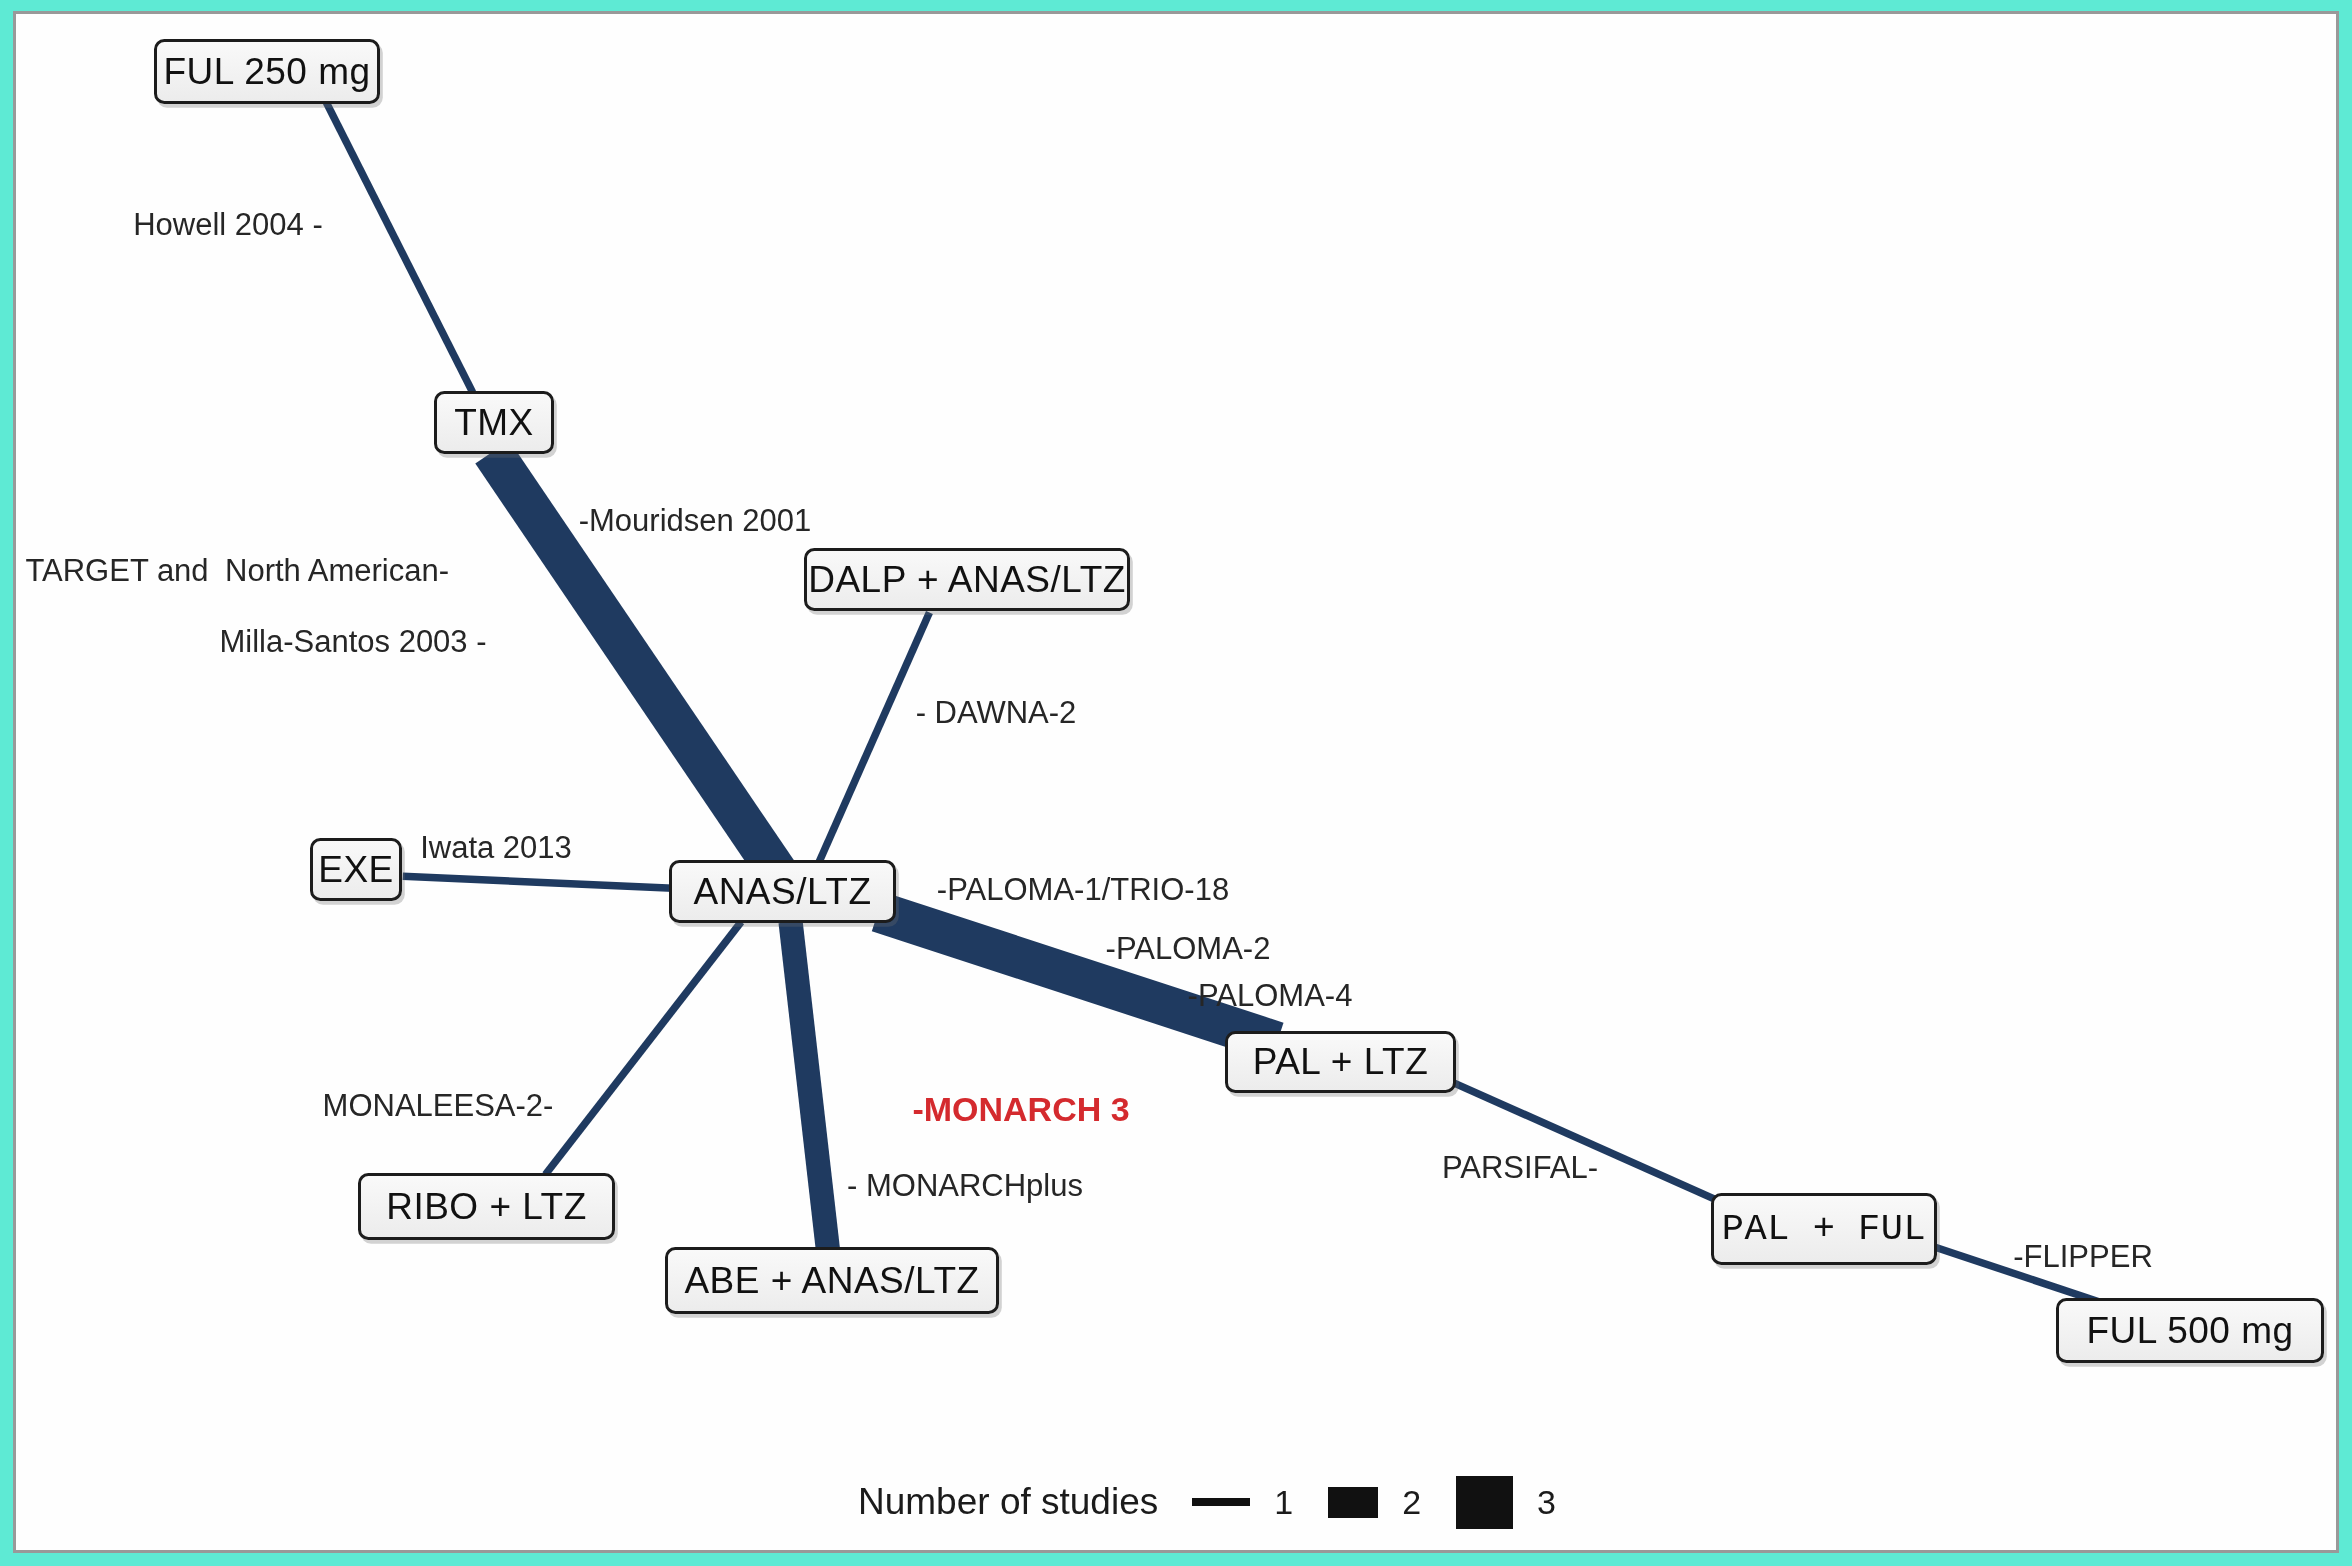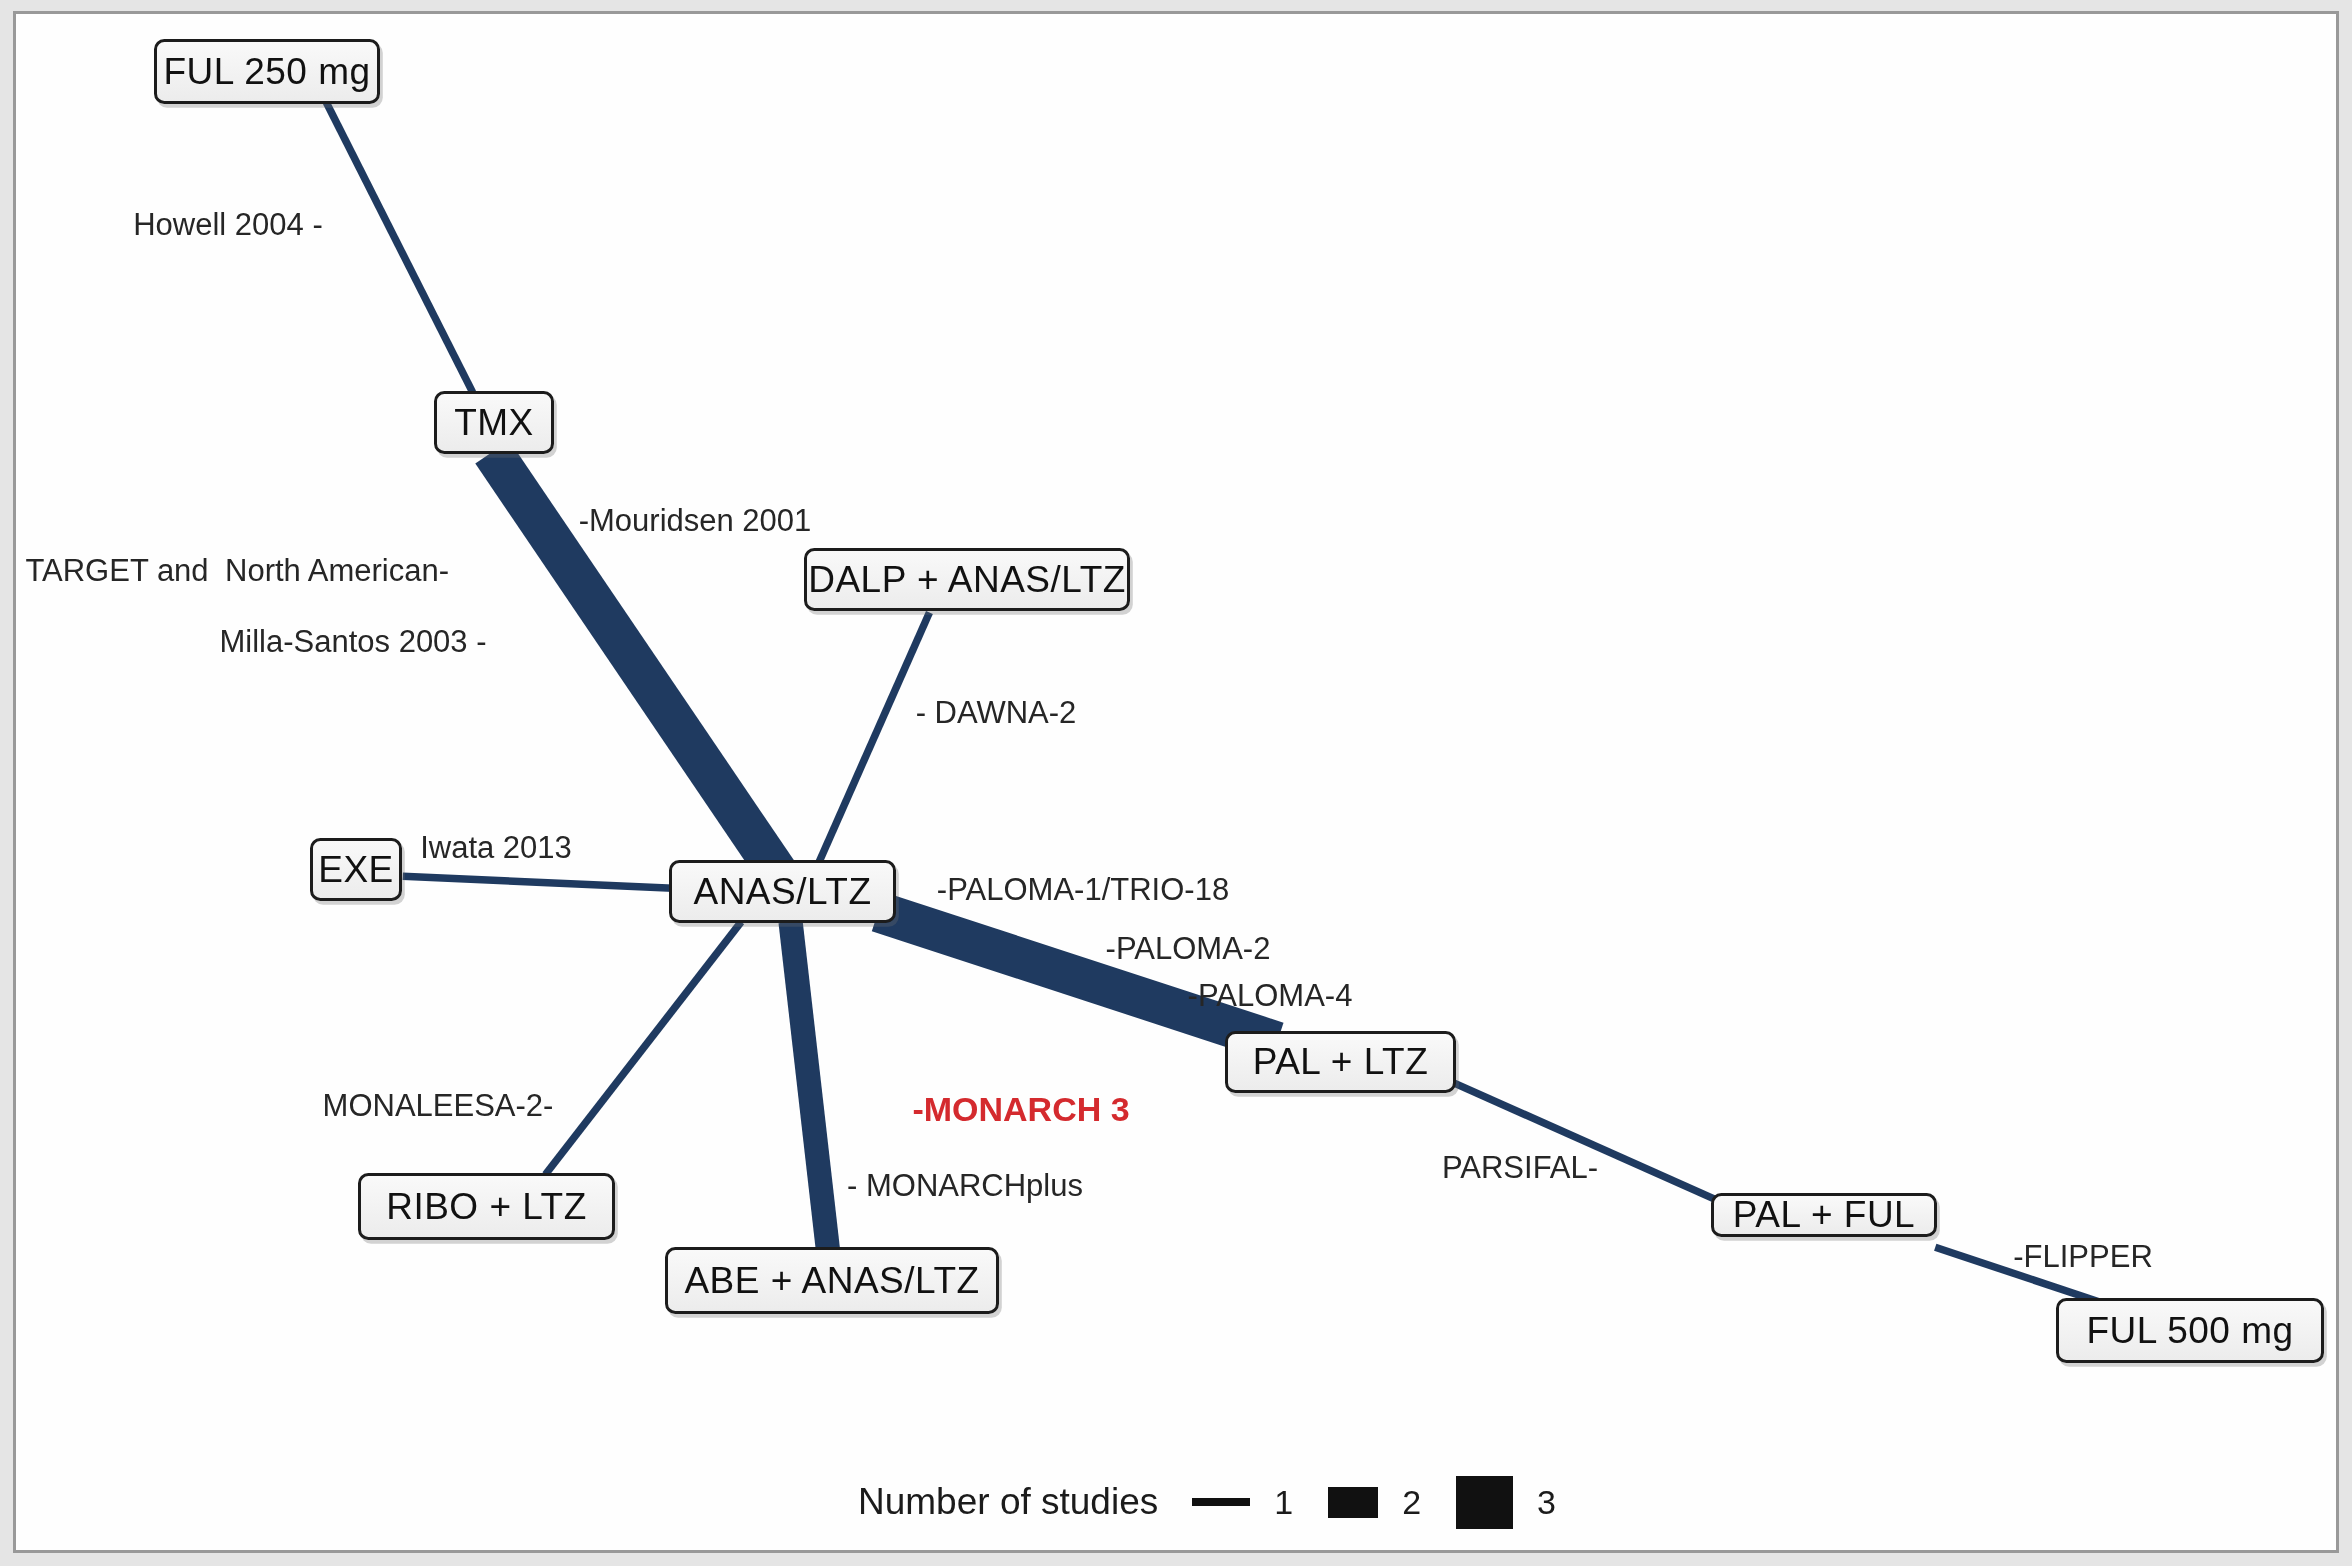--- a/index.html
+++ b/index.html
@@ -9,21 +9,21 @@
     --legend-swatch:#111111;
     --node-fill:#f1f1f1;
     --node-border:#1c1c1c;
     --label:#262626;
   }
   *{box-sizing:border-box;}
   html,body{margin:0;padding:0;background:#ffffff;}
   .canvas{
     position:relative;
     width:2352px;height:1566px;
-    background:#e5e5e5;
+    background:#5eead4;
     font-family:"Liberation Sans","DejaVu Sans",sans-serif;
     overflow:hidden;
   }
   .frame{
     position:absolute;
     left:13px;top:11.2px;right:13px;bottom:13px;
     border:3.7px solid var(--frame-border);
     background:#fefefe;
   }
   svg.edges{position:absolute;left:0;top:0;width:2352px;height:1566px;}
@@ -88,21 +88,21 @@
 
   <div>
       <div class="node" style="left: 154px; top: 39px; width: 226px; height: 65px;">FUL 250 mg</div>
       <div class="node" style="left: 434px; top: 391px; width: 120px; height: 63px;">TMX</div>
       <div class="node" style="left: 804px; top: 548px; width: 326px; height: 63px; text-align: right;">DALP + ANAS/LTZ</div>
       <div class="node" style="left: 310px; top: 838px; width: 92px; height: 63px;">EXE</div>
       <div class="node" style="left: 669px; top: 860px; width: 227px; height: 63px;">ANAS/LTZ</div>
       <div class="node" style="left: 1225px; top: 1031px; width: 231px; height: 62px;">PAL + LTZ</div>
       <div class="node" style="left: 358px; top: 1173px; width: 257px; height: 67px;">RIBO + LTZ</div>
       <div class="node" style="left: 665px; top: 1247px; width: 334px; height: 67px;">ABE + ANAS/LTZ</div>
-      <div class="node" style="left: 1711px; top: 1193px; width: 226px; height: 44px;">PAL + FUL</div>
+      <div class="node" style="left: 1711px; top: 1193px; width: 226px; height: 72px; font-family: Liberation Mono, monospace;">PAL + FUL</div>
       <div class="node" style="left: 2056px; top: 1298px; width: 268px; height: 65px;">FUL 500 mg</div>
     </div>
 
   <div>
       <span class="edge-label" style="left: 228px; top: 225px;">Howell 2004 -</span>
       <span class="edge-label" style="left: 695px; top: 521px;">-Mouridsen 2001</span>
       <span class="edge-label" style="left: 117px; top: 571px;">TARGET and</span>
       <span class="edge-label" style="left: 337px; top: 571px;">North American-</span>
       <span class="edge-label" style="left: 353px; top: 642px;">Milla-Santos 2003 -</span>
       <span class="edge-label" style="left: 996px; top: 713px;">- DAWNA-2</span>

